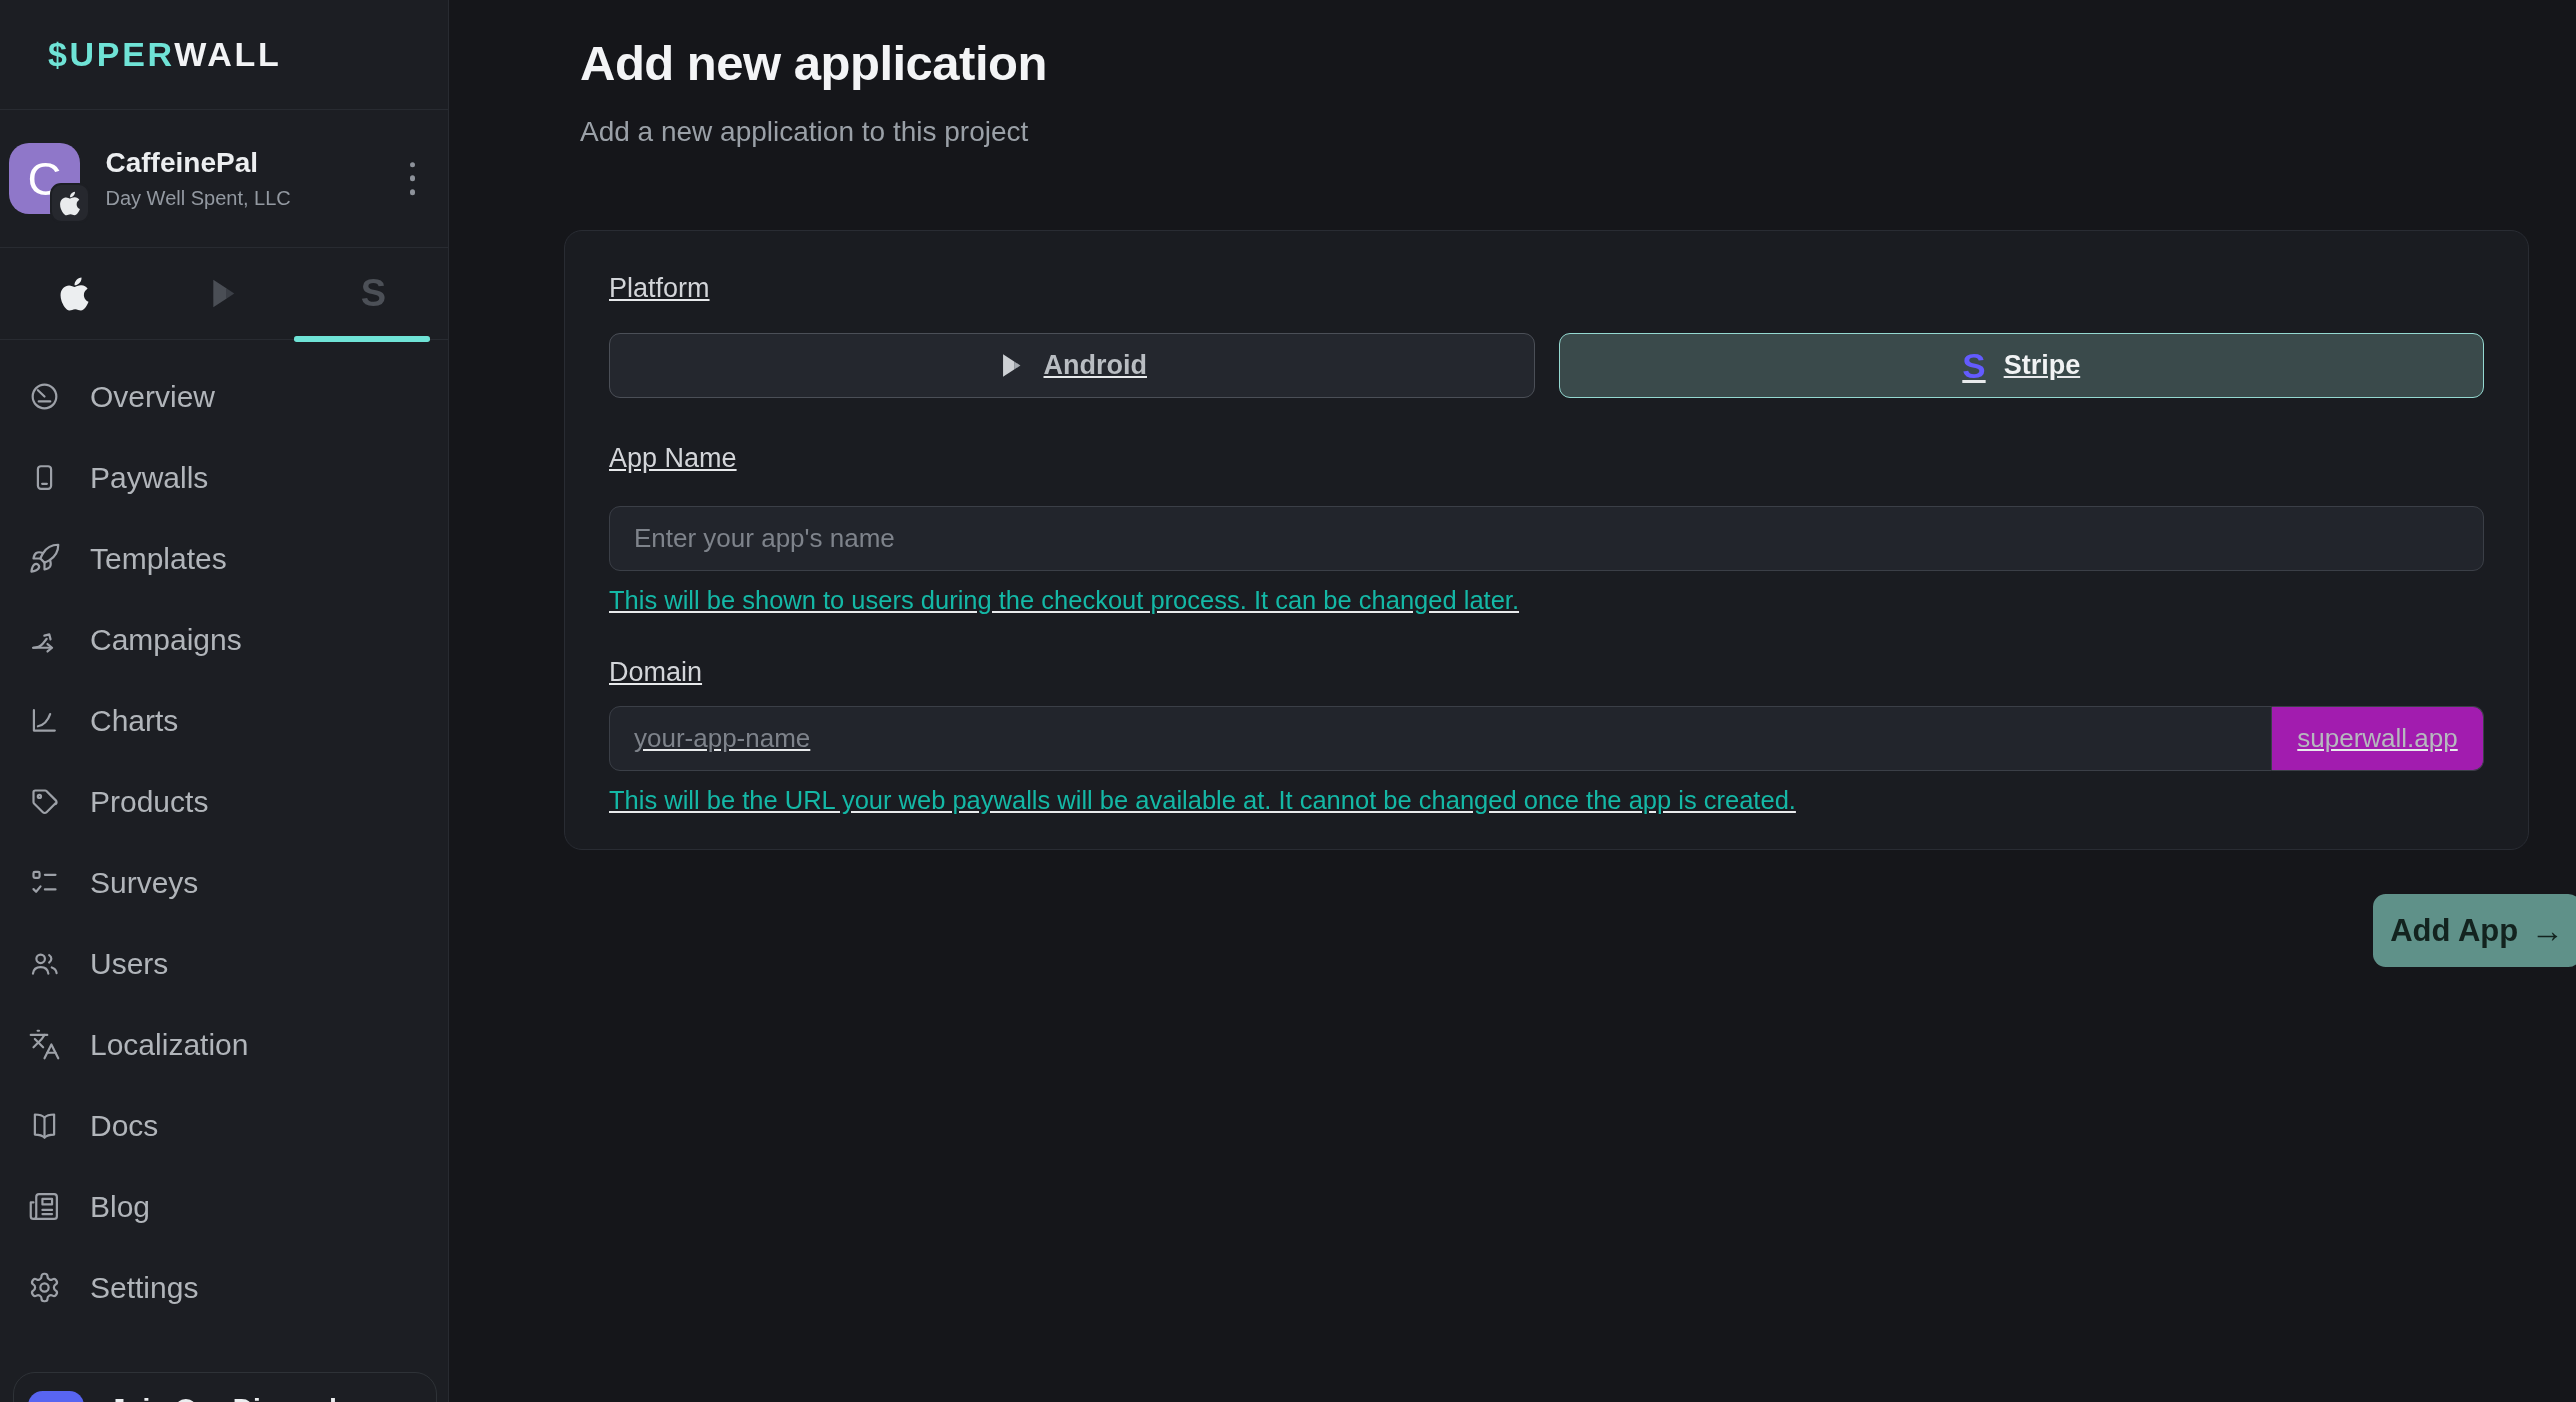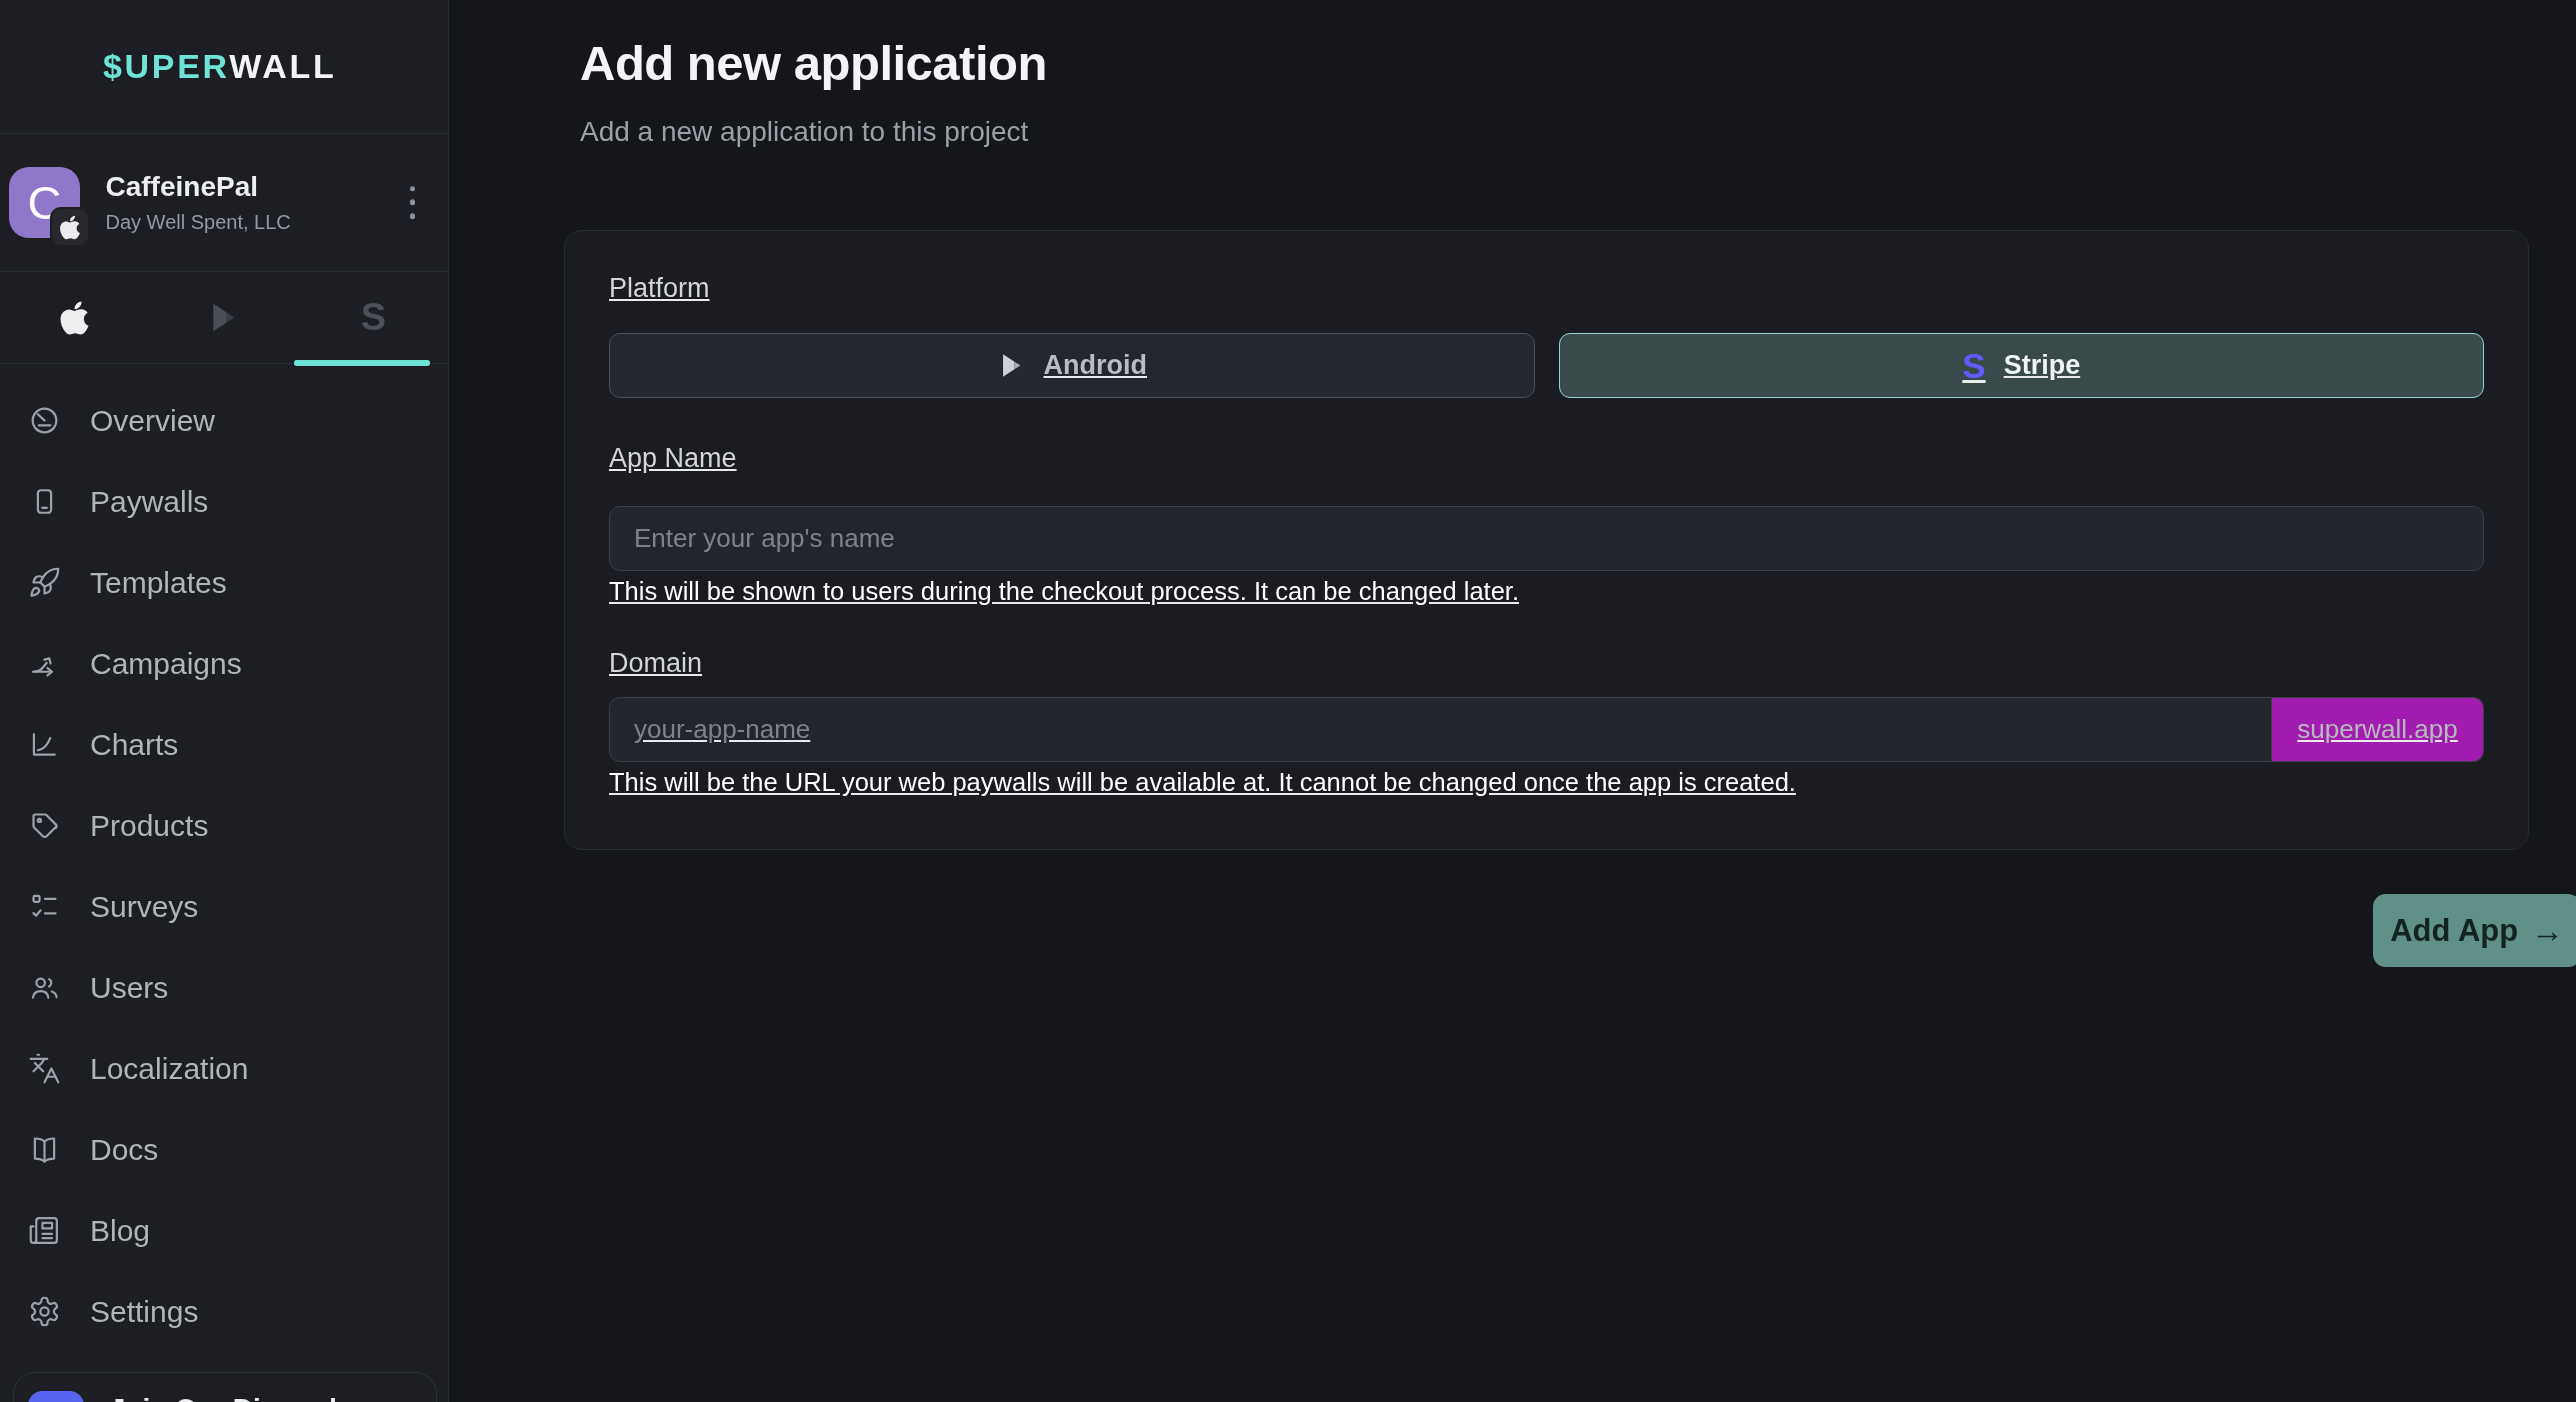--- a/index.html
+++ b/index.html
@@ -3,21 +3,21 @@
 <meta charset="utf-8">
 <style>
   * { margin:0; padding:0; box-sizing:border-box; }
   html,body { width:2576px; height:1403px; overflow:hidden; }
   body { font-family:"Liberation Sans", sans-serif; background:#15161a; color:#e8eaec; }
   .screen { position:relative; width:2576px; height:1403px; background:#15161a; overflow:hidden; }
 
   
   .sidebar { position:absolute; left:0; top:0; width:449px; height:1403px;
              background:#1c1e23; border-right:1.4px solid #282b31; }
-  .logo-row { height:134px; border-bottom:1.4px solid #282b31; display:flex; align-items:center; padding-left:103px;text-align:center; }
+  .logo-row { height:110px; border-bottom:1.4px solid #282b31; display:flex; align-items:center; padding-left:48px;text-align:center; }
   .logo { font-size:34px; font-weight:800; letter-spacing:2.7px; }
   .logo .accent { color:#6fe3d6; }
   .logo .rest { color:#f2f3f5; }
 
   .workspace { height:138px; border-bottom:1.4px solid #282b31; display:flex; align-items:center;
                padding-left:9px; position:relative; }
   .avatar-wrap { position:relative; width:71px; height:71px; flex:0 0 auto; }
   .avatar { width:71px; height:71px; border-radius:20px; background:#8f77c9; display:flex;
             align-items:center; justify-content:center; font-size:47px; font-weight:500; color:#fff; }
   .platform-badge { position:absolute; left:41px; top:40px; width:40px; height:40px; border-radius:11px;
@@ -58,21 +58,21 @@
   .btn-android .lbl { font-size:27px; font-weight:700; color:#b9bdc2; }
   .btn-stripe { background:#3a4a4b; border:1.8px solid #94d9d1; }
   .btn-stripe .s-glyph { font-size:35px; font-weight:800; color:#635bff; }
   .btn-stripe .lbl { font-size:27px; font-weight:700; color:#f1f3f4; }
 
   .section-label-appname { margin-top:45px; }
   .text-input { width:100%; height:65px; margin-top:32px; background:#22252c; border:1.4px solid #3b3f47;
                 border-radius:11px; padding:0 24px; font-size:26px; color:#dfe1e4; outline:none;
                 font-family:"Liberation Sans", sans-serif; }
   .text-input::placeholder { color:#7e838b; }
-  .help { font-size:25.5px; color:#ffffff; margin-top:6px; }
+  .help { font-size:25.5px; color:#14b8a6; margin-top:15px; }
 
   .section-label-domain { margin-top:42px; }
   .domain-row { display:flex; margin-top:18px; }
   .domain-row .text-input { flex:1; margin-top:0; border-radius:11px 0 0 11px; border-right:0.9px solid #3b3f47; }
   .domain-suffix { width:212px; height:65px; background:#a21caf; border:1.4px solid #3b3f47; border-left:none;
                    border-radius:0 11px 11px 0; display:flex; align-items:center; justify-content:center;
                    font-size:26px; color:#b6b9be; }
 
   .add-btn { position:absolute; left:1924px; top:894px; width:208px; height:73px; border-radius:12.7px;
              background:#5f9189; border:none; display:flex; align-items:center; justify-content:center; gap:12.7px;

